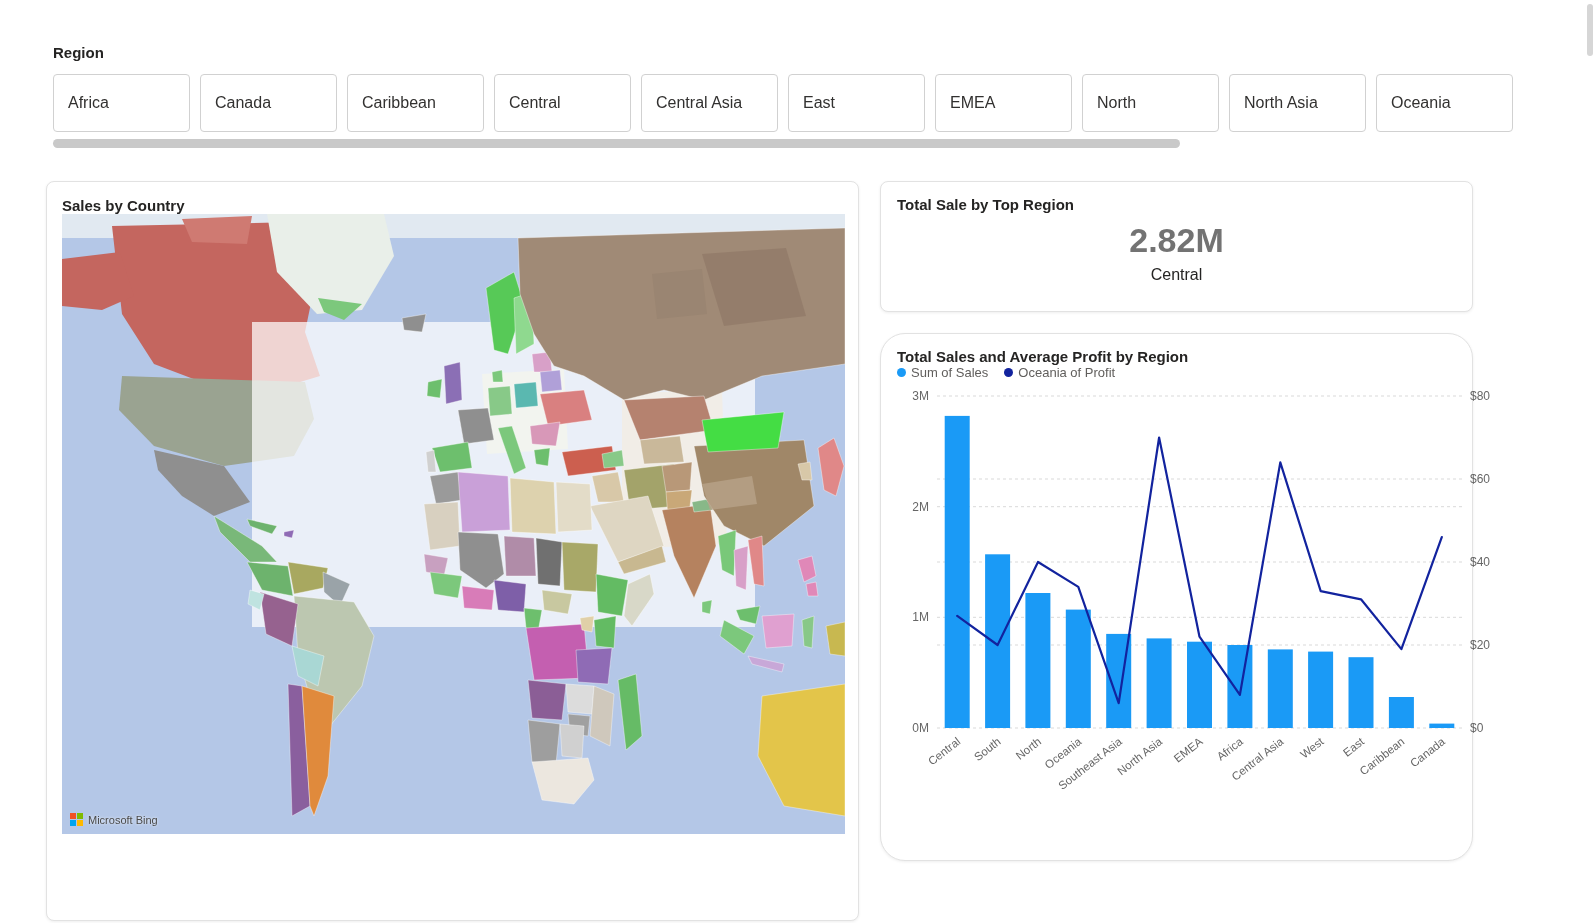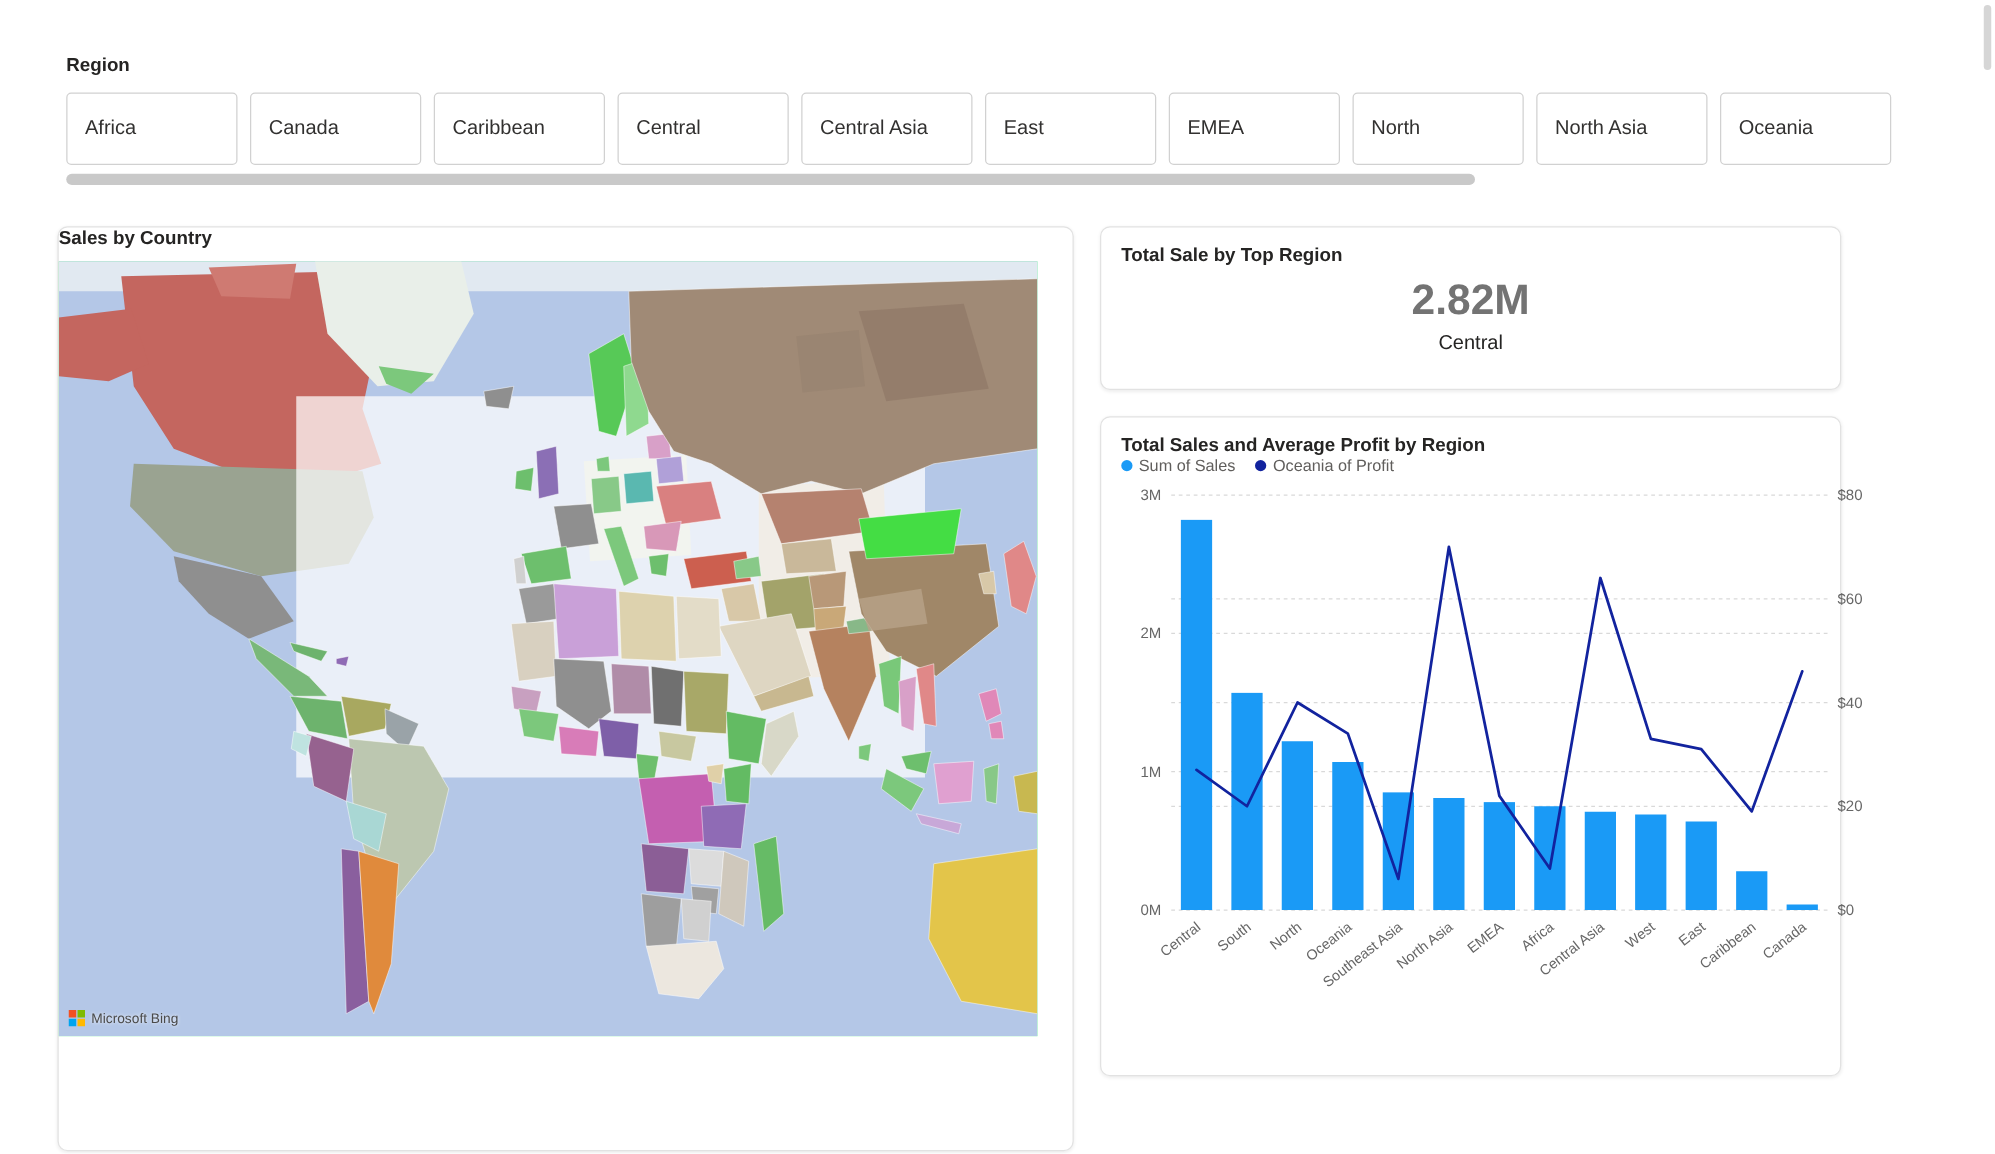--- a/index.html
+++ b/index.html
@@ -14,35 +14,35 @@
                 display:flex; align-items:center; padding:0 14px; font-size:16px; color:#323130; cursor:pointer; }
   .filter-scrollbar { margin-top:7px; width:1127px; height:9px; background:#c9c9c9; border-radius:5px; }
 
   .page-scrollbar { position:absolute; right:3px; top:4px; width:6px; height:52px; background:#d6d6d6; border-radius:3px; }
 
   
   .main { position:absolute; left:46px; top:181px; display:flex; gap:21px; }
   .card { background:#fff; border:1px solid #e2e2e2; border-radius:8px; box-shadow:0 1px 3px rgba(0,0,0,0.07); }
   .card-title { font-weight:bold; font-size:15px; color:#252423; }
 
-  .map-card { width:813px; height:740px; }
-  .map-wrap { position:relative; margin-top:10px; width:783px; height:620px; overflow:hidden; background:#86efac; }
+  .map-card { width:813px; height:740px; padding:15px; }
+  .map-wrap { position:relative; margin-top:0; width:783px; height:620px; overflow:hidden; background:#a3a3a3; }
   .map-wrap svg { display:block; width:100%; height:100%; }
   .bing-attrib { position:absolute; left:8px; bottom:8px; display:flex; align-items:center; gap:5px;
                  font-size:11px; color:#4a4a4a; text-shadow:0 0 3px rgba(255,255,255,0.9); }
   .ms-logo { display:grid; grid-template-columns:6px 6px; grid-template-rows:6px 6px; gap:1px; }
   .ms-logo span:nth-child(1){ background:#f25022; } .ms-logo span:nth-child(2){ background:#7fba00; }
   .ms-logo span:nth-child(3){ background:#00a4ef; } .ms-logo span:nth-child(4){ background:#ffb900; }
 
   .right-col { display:flex; flex-direction:column; gap:21px; width:593px; }
   .kpi-card { height:131px; padding:14px 16px; }
   .kpi-value { text-align:center; font-size:34px; font-weight:bold; margin-top:8px; color:#737373; }
   .kpi-region { text-align:center; font-size:16px; margin-top:6px; color:#252423; }
 
-  .chart-card { height:528px; padding:14px 16px; }
+  .chart-card { height:528px; padding:14px 16px;border-radius:25px; }
   .legend { display:flex; gap:16px; align-items:center; }
   .legend-item { display:flex; align-items:center; gap:5px; font-size:13px; color:#605e5c; }
   .legend-dot { width:9px; height:9px; border-radius:50%; display:inline-block; }
   #combo-chart { margin-top:2px; }
   #combo-chart text { font-family:"Liberation Sans","DejaVu Sans",sans-serif; }
 </style>
 </head>
 <body>
 
 <div class="page-scrollbar"></div>

